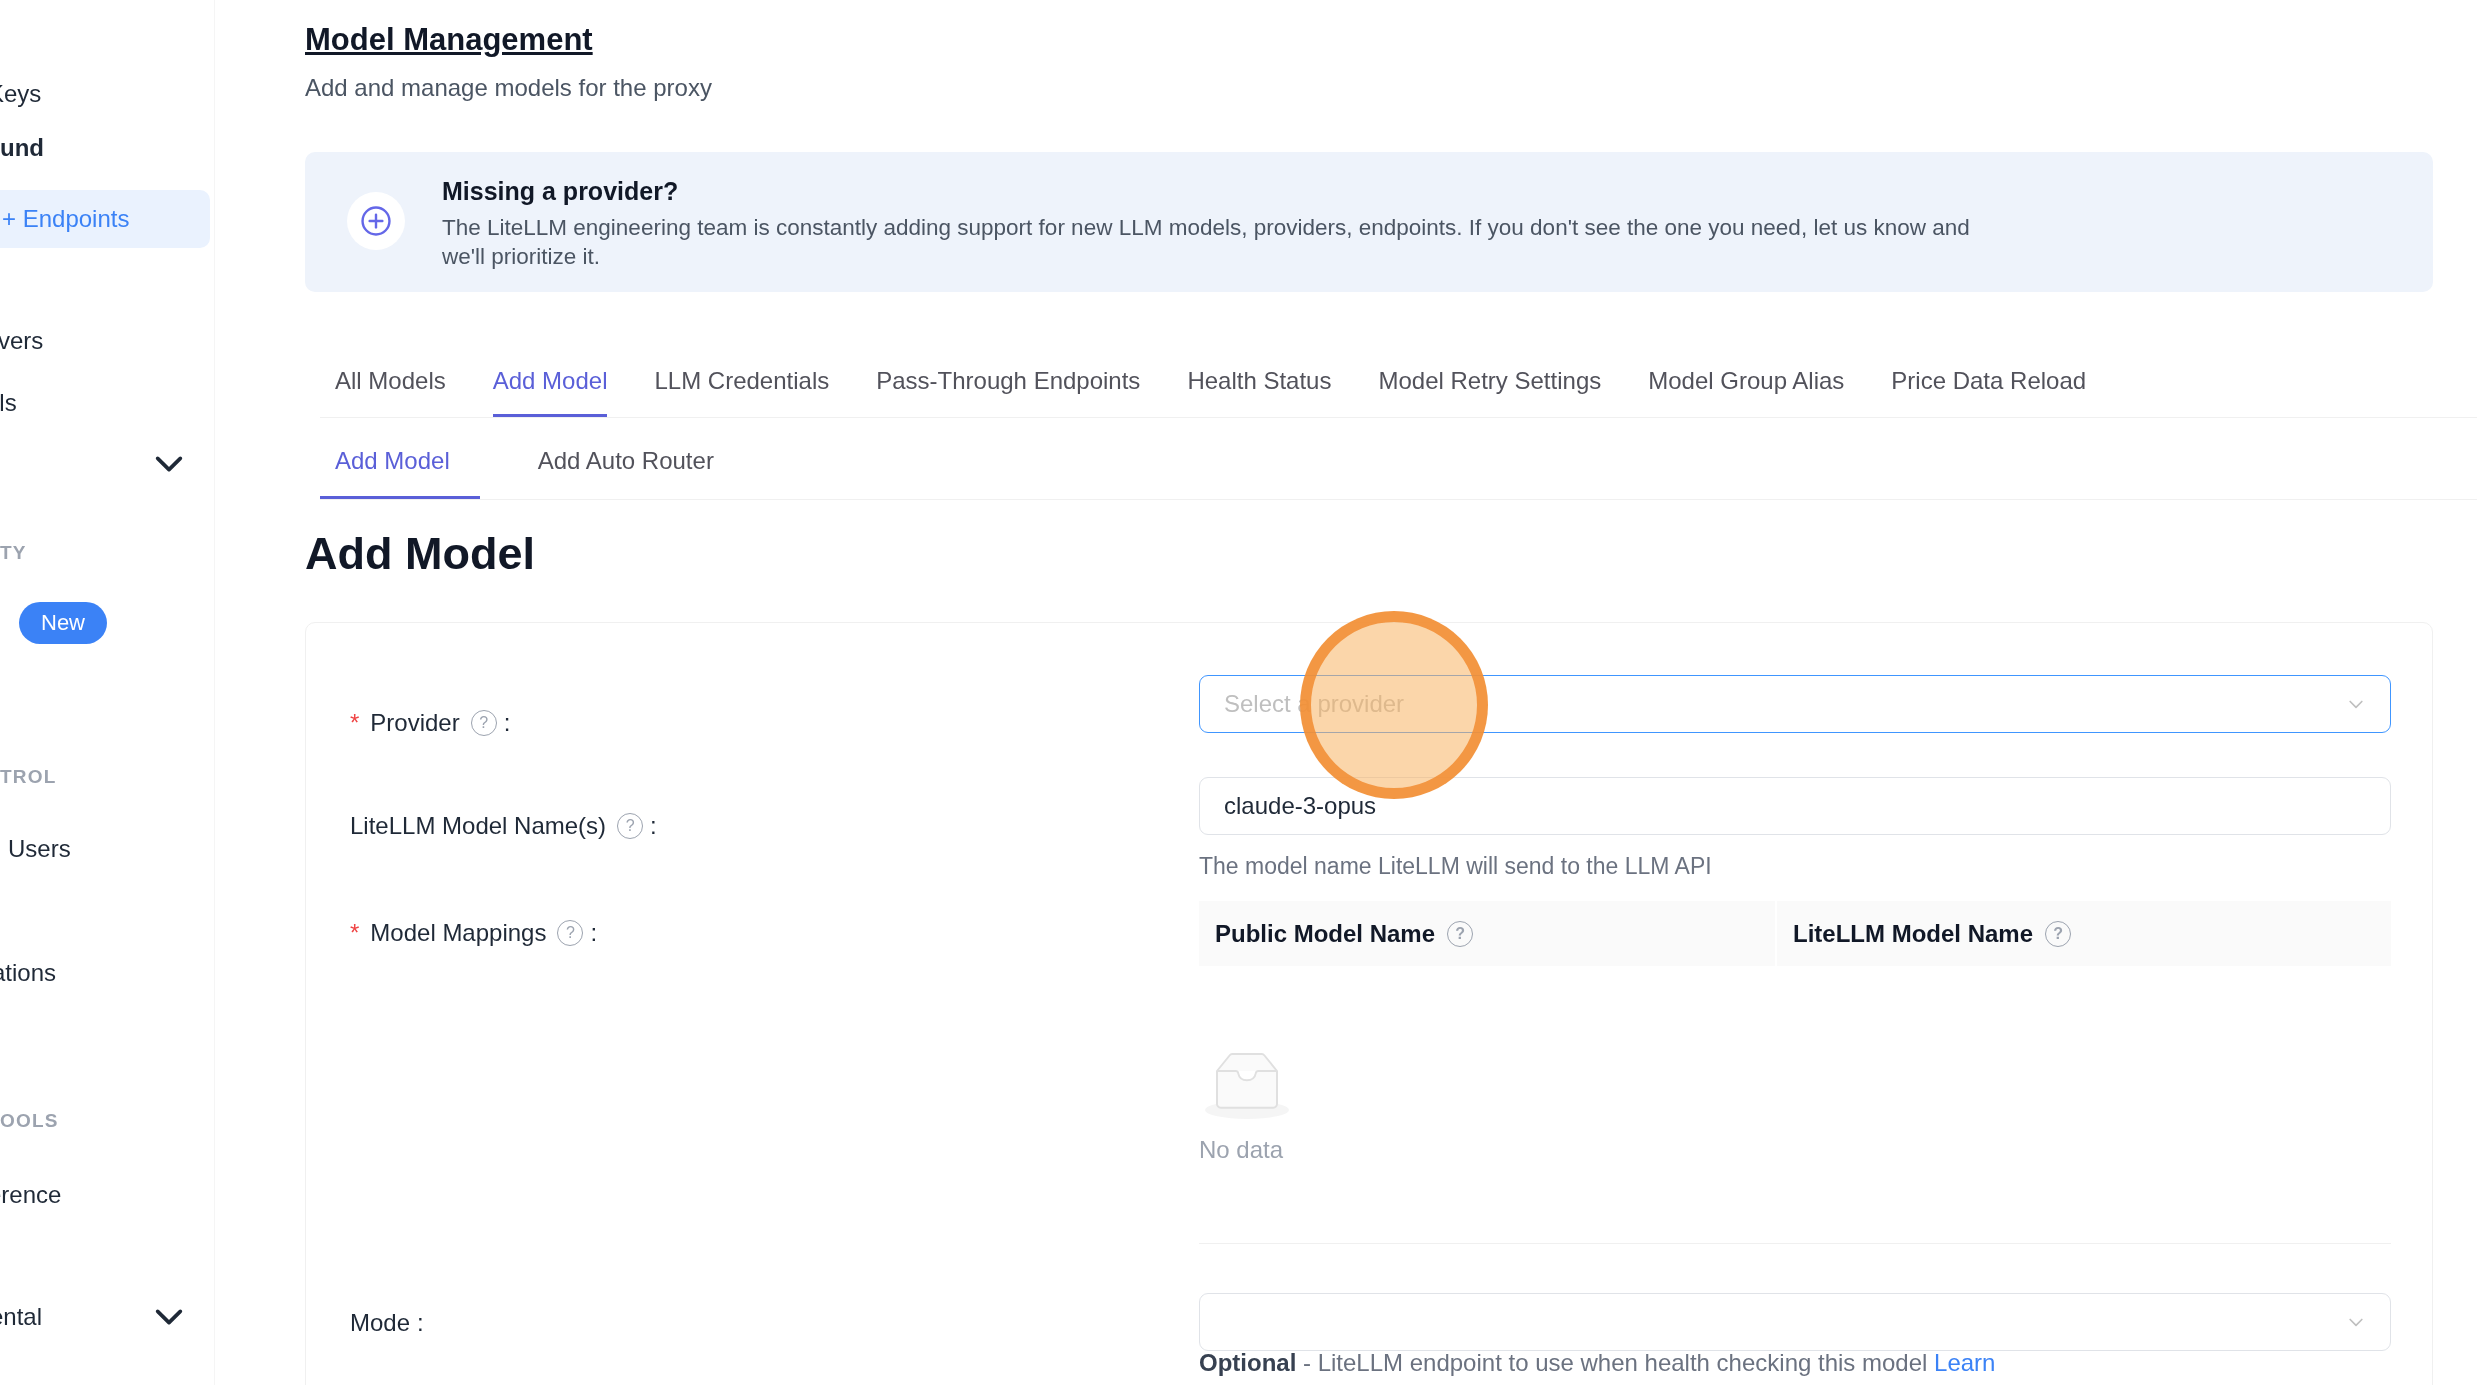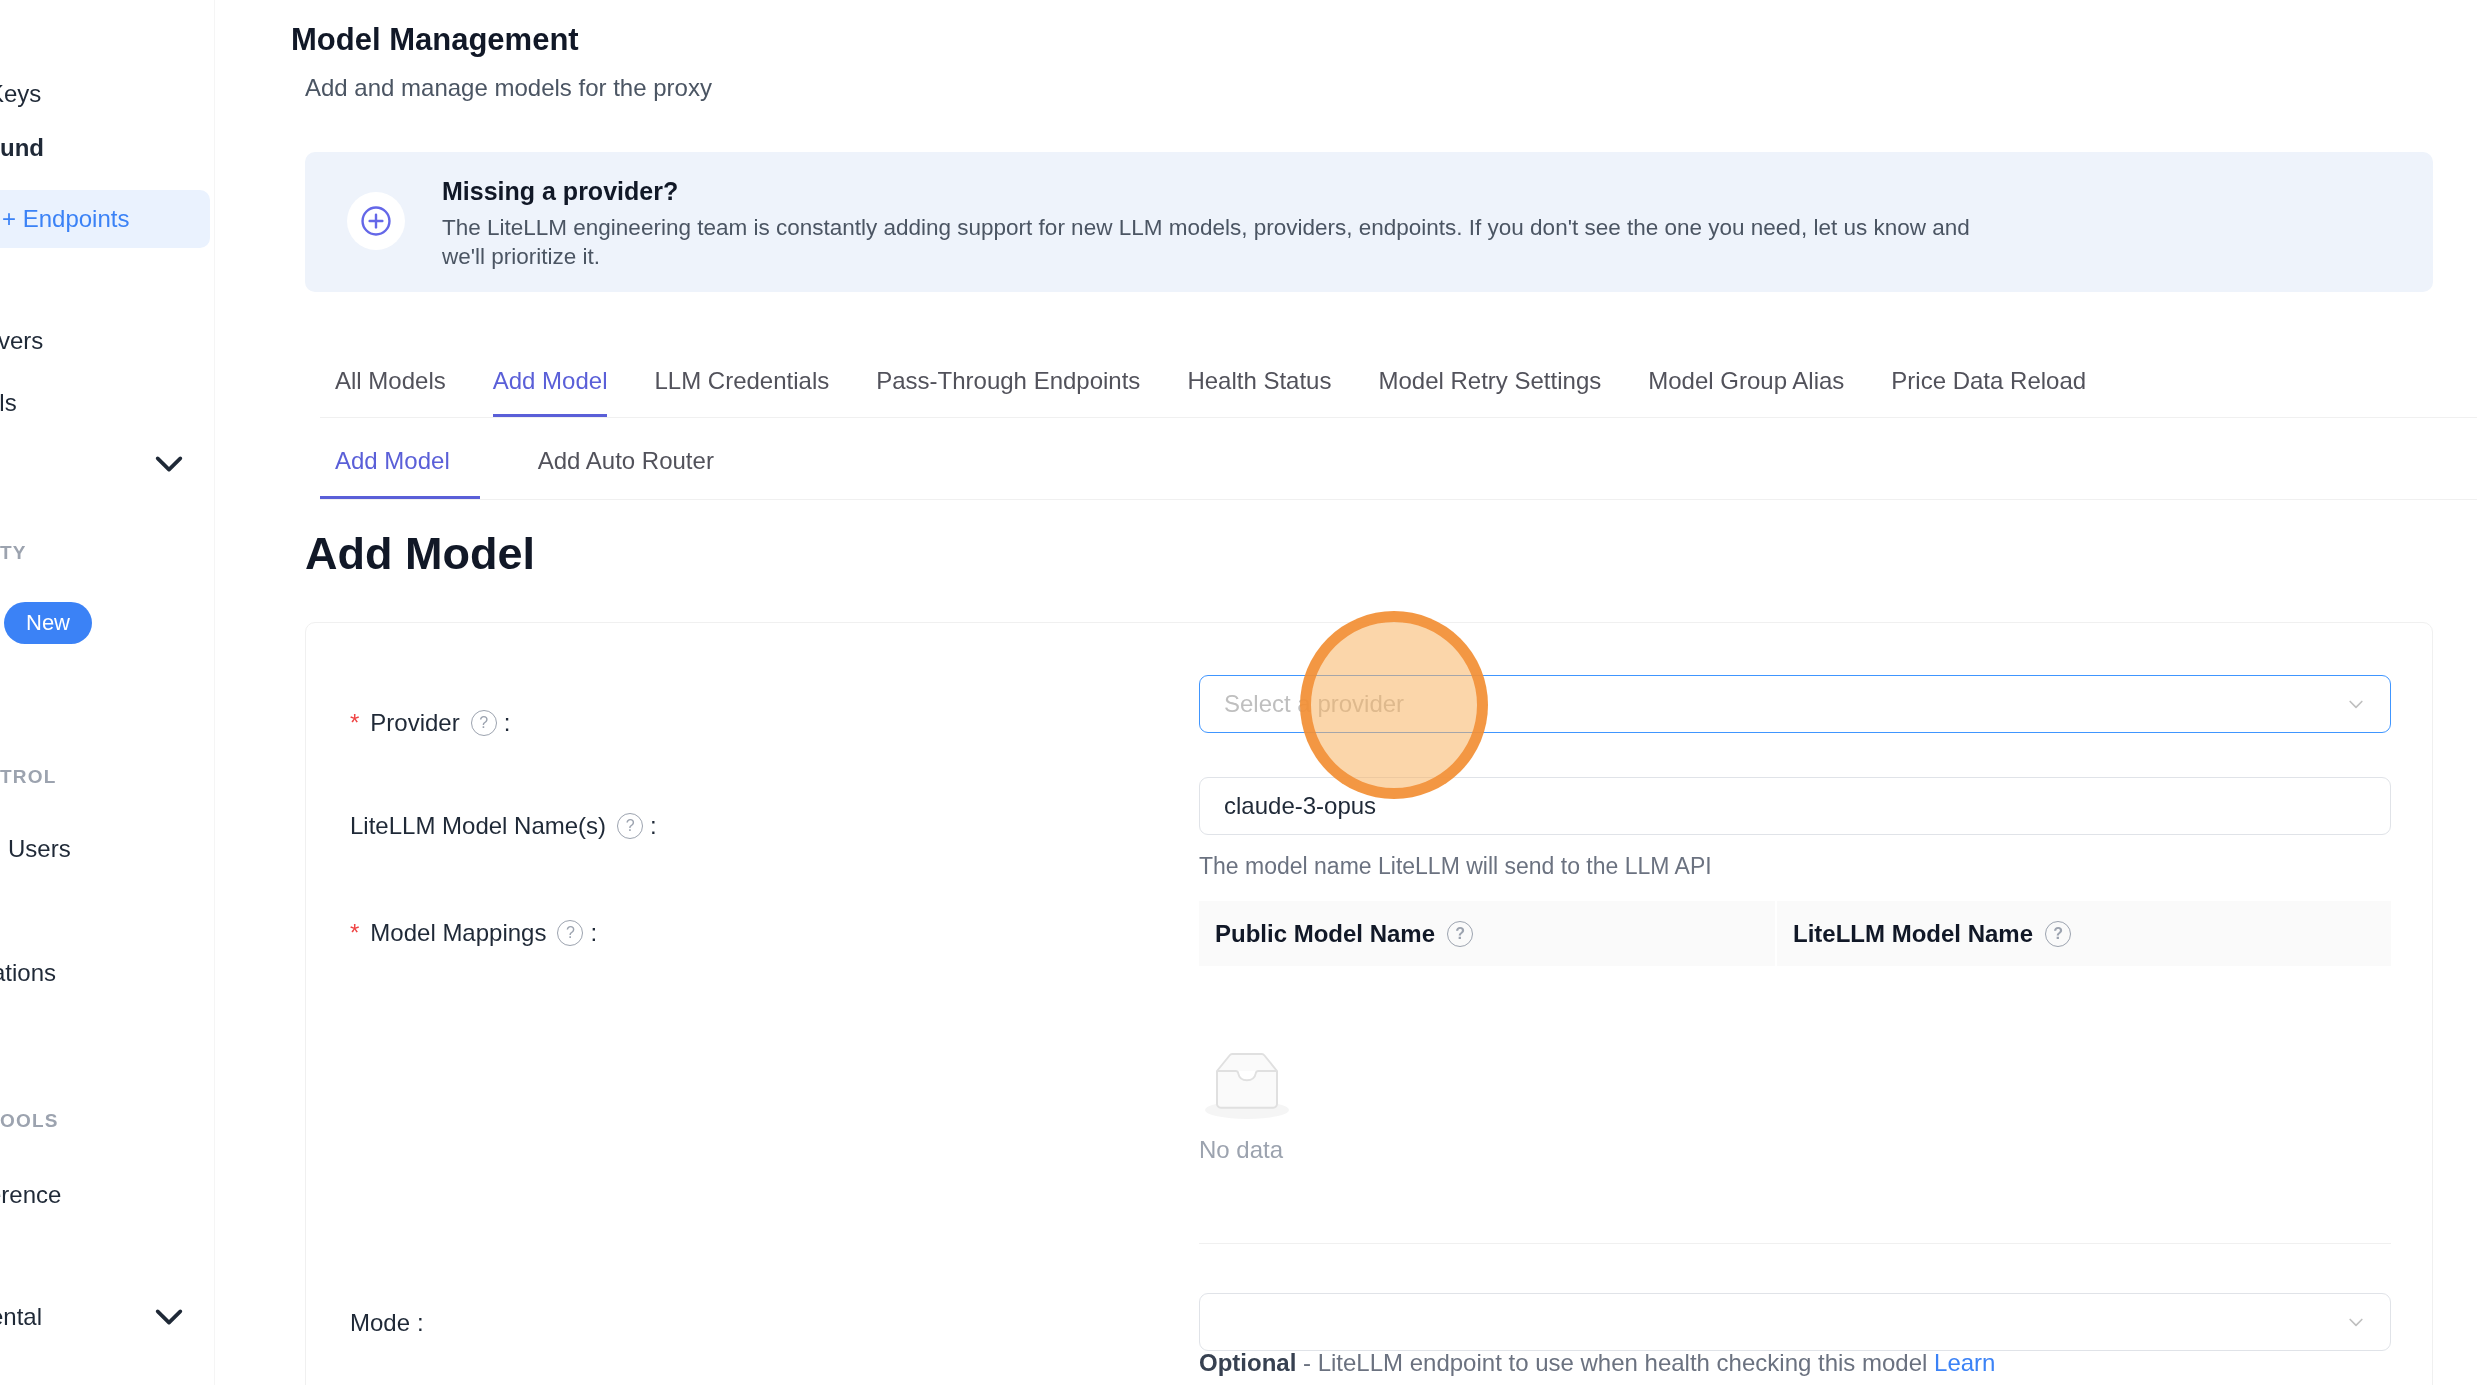--- a/index.html
+++ b/index.html
@@ -13,34 +13,34 @@
   .side-section { position:absolute; font-size:19px; font-weight:700; color:#9ca3af; letter-spacing:1.2px; white-space:nowrap; }
   .si-0 { left:-12px; top:80px; }
   .si-1 { left:0px;  top:134px;font-weight:bold; }
   .pill-active { position:absolute; left:-14px; top:190px; width:224px; height:58px;
     background:#eaf2fe; border-radius:10px; display:flex; align-items:center; }
   .pill-active span { font-size:24px; color:#3b82f6; padding-left:16px; }
   .si-3 { left:-10px; top:327px; }
   .si-4 { left:-6px;  top:389px; }
   .chev-5 { position:absolute; left:152px; top:452px; }
   .sec-6 { left:0; top:542px; }
-  .badge-new { position:absolute; left:4px; top:602px; background:#3b82f6; color:#fff;
+  .badge-new { position:absolute; left:19px; top:602px; background:#3b82f6; color:#fff;
     font-size:22px; font-weight:500; padding:8px 22px; border-radius:24px; }
   .sec-8 { left:0; top:766px; }
   .si-9  { left:8px;  top:835px; }
   .si-10 { left:-8px; top:959px; }
   .sec-12 { left:0; top:1110px; }
   .si-13 { left:-12px; top:1181px; }
   .si-14 { left:-10px; top:1303px; }
   .chev-14 { position:absolute; left:152px; top:1305px; }
   .chev svg { display:block; }
 
   
   .main { position:absolute; left:215px; top:0; width:2262px; height:1385px; }
-  .page-title { position:absolute; left:76px; top:22px; font-size:31px; font-weight:700; color:#111827; }
+  .page-title { position:absolute; left:90px; top:22px; font-size:31px; font-weight:700; color:#111827;text-decoration:underline; }
   .page-subtitle { position:absolute; left:90px; top:74px; font-size:24px; color:#4b5563; }
 
   
   .banner { position:absolute; left:90px; top:152px; width:2128px; height:140px;
     background:#eef3fb; border-radius:10px; }
   .banner-icon-wrap { position:absolute; left:42px; top:40px; width:58px; height:58px;
     background:#fff; border-radius:50%; display:flex; align-items:center; justify-content:center; }
   .banner-title { position:absolute; left:137px; top:25px; font-size:25px; font-weight:700; color:#111827; }
   .banner-line { position:absolute; left:137px; font-size:22.5px; color:#4b5563; }
   .banner-line.l1 { top:63px; }

